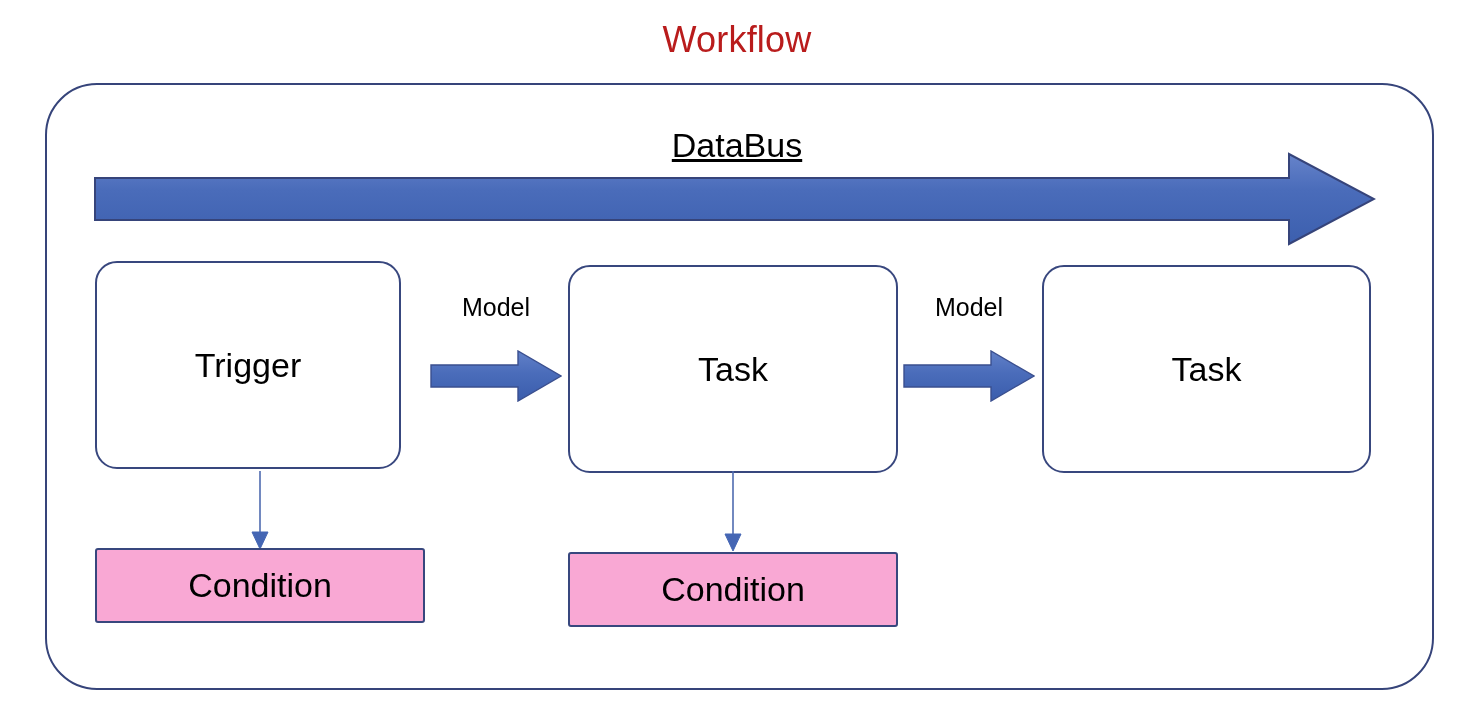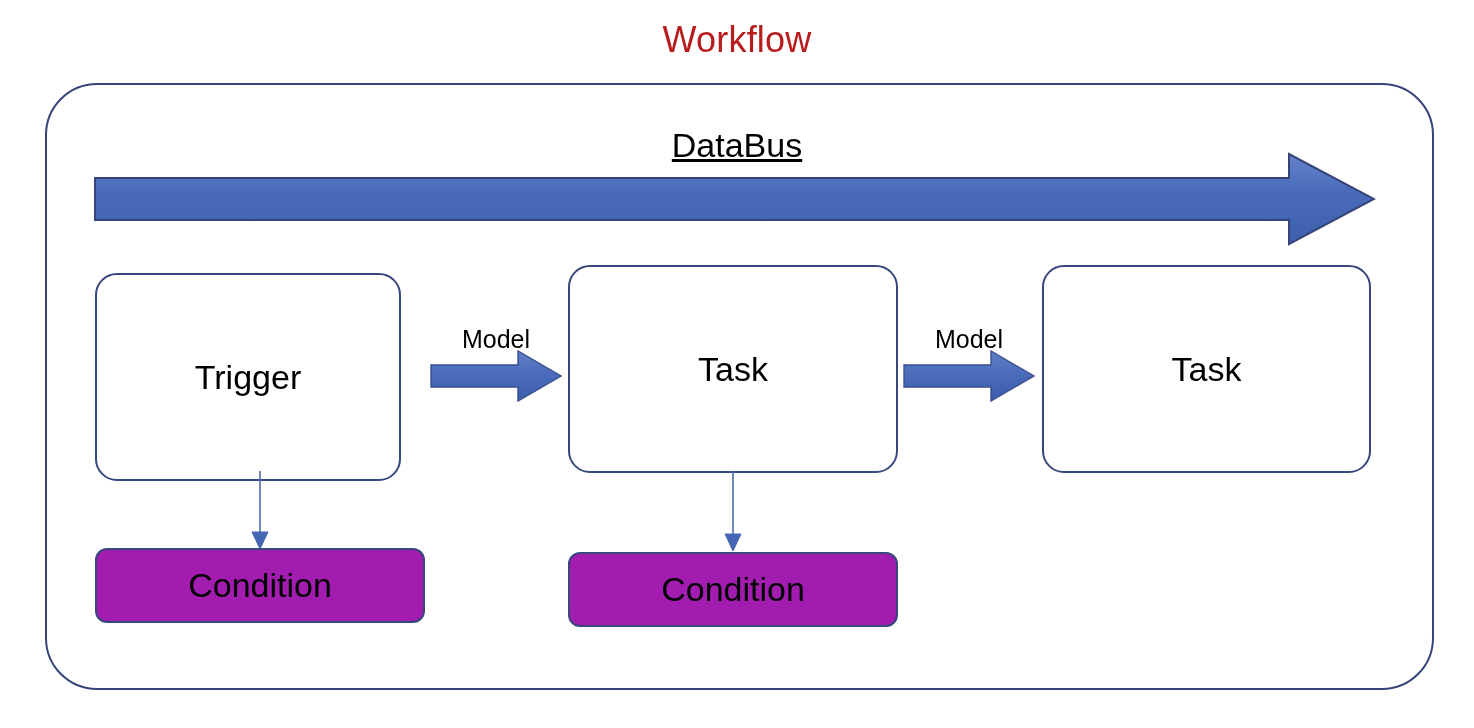--- a/index.html
+++ b/index.html
@@ -73,30 +73,30 @@
     box-sizing: border-box;
     border: 2px solid #38477e;
     border-radius: 22px;
     background: #ffffff;
     display: flex;
     align-items: center;
     justify-content: center;
     font-size: 34px;
     color: #000000;
   }
-  .node-trigger  { left: 95px;  top: 273px; width: 306px; height: 208px; }
+  .node-trigger  { left: 95px;  top: 261px; width: 306px; height: 208px; }
   .node-task-1   { left: 568px; top: 265px; width: 330px; height: 208px; }
   .node-task-2   { left: 1042px;top: 265px; width: 329px; height: 208px; }
 
   .cond-box {
     position: absolute;
     box-sizing: border-box;
     border: 2px solid #38477e;
-    border-radius: 12px;
-    background: #a21caf;
+    border-radius: 3px;
+    background: #f9a8d4;
     display: flex;
     align-items: center;
     justify-content: center;
     font-size: 34px;
     color: #000000;
   }
   .cond-box-1 { left: 95px;  top: 548px; width: 330px; height: 75px; }
   .cond-box-2 { left: 568px; top: 552px; width: 330px; height: 75px; }
 
   
@@ -108,21 +108,20 @@
   .model-arrow-1 { left: 430px; top: 350px; }
   .model-arrow-2 { left: 903px; top: 350px; }
 
   .model-label {
     position: absolute;
     width: 132px;
     text-align: center;
     font-size: 25px;
     color: #000000;
     line-height: 30px;
-    margin-top: 32px;
   }
   .model-label-1 { left: 430px; top: 292px; }
   .model-label-2 { left: 903px; top: 292px; }
 
   
   .cond-connector {
     position: absolute;
     width: 26px;
     height: 80px;
   }

